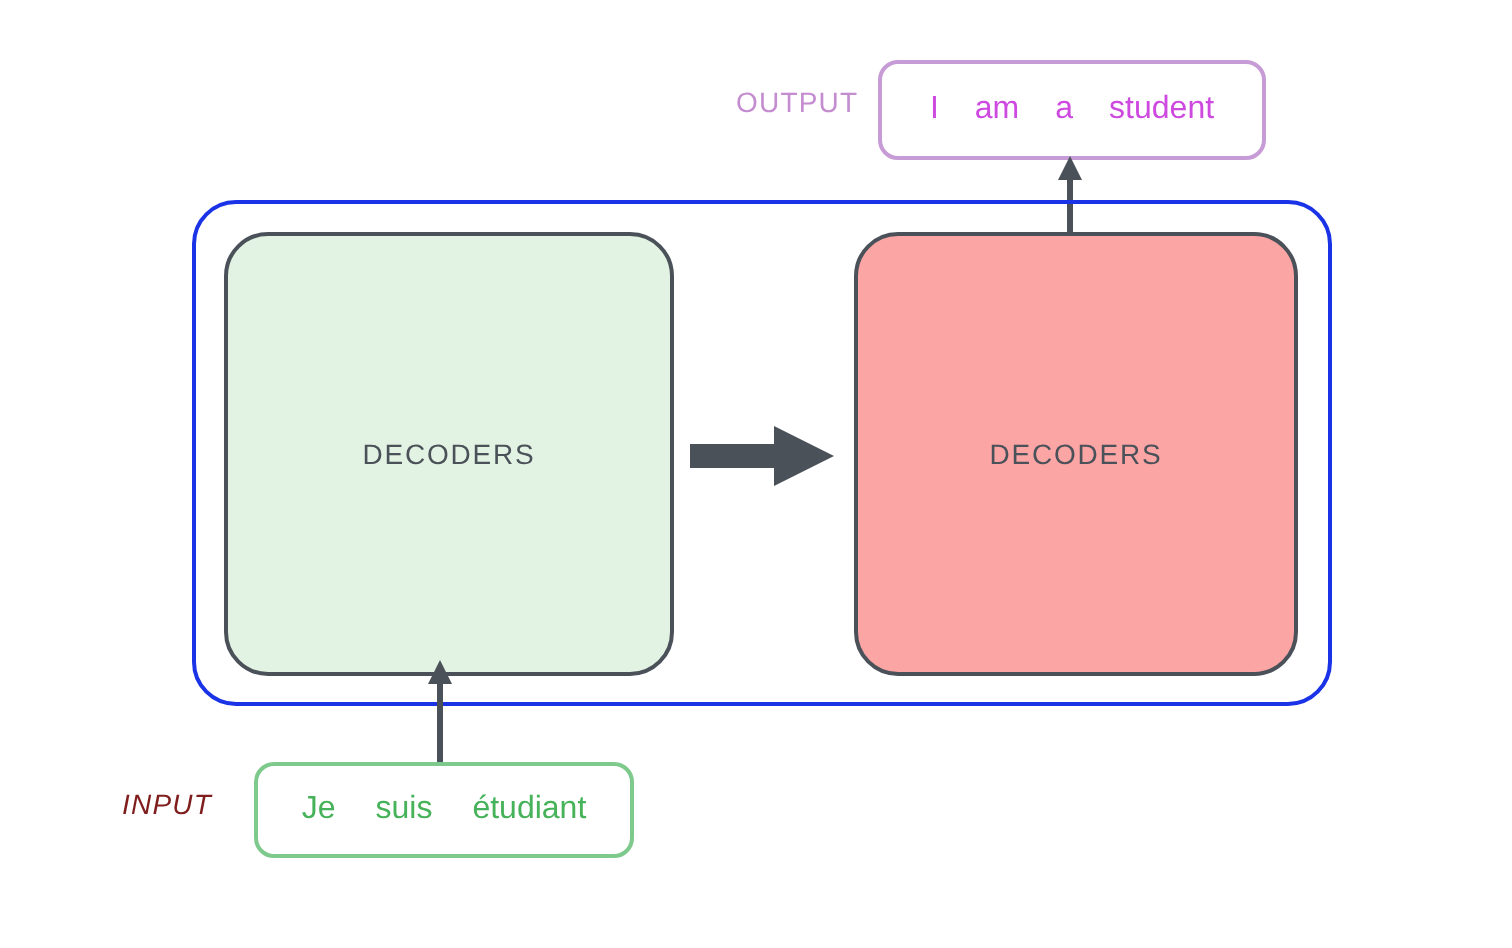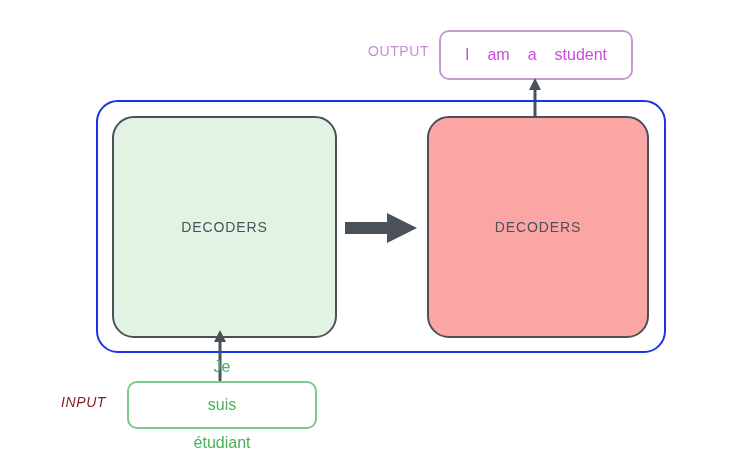--- a/index.html
+++ b/index.html
@@ -138,21 +138,20 @@
     width: 190px;
     height: 48px;
     box-sizing: border-box;
     border: 2px solid #7ec98c;
     border-radius: 10px;
     background: #ffffff;
     display: flex;
     align-items: center;
     justify-content: center;
     gap: 20px;
-    flex-direction: column;
   }
   .input-token {
     font-size: 16px;
     color: #46b259;
     white-space: nowrap;
   }
 </style>
 </head>
 <body>
 

